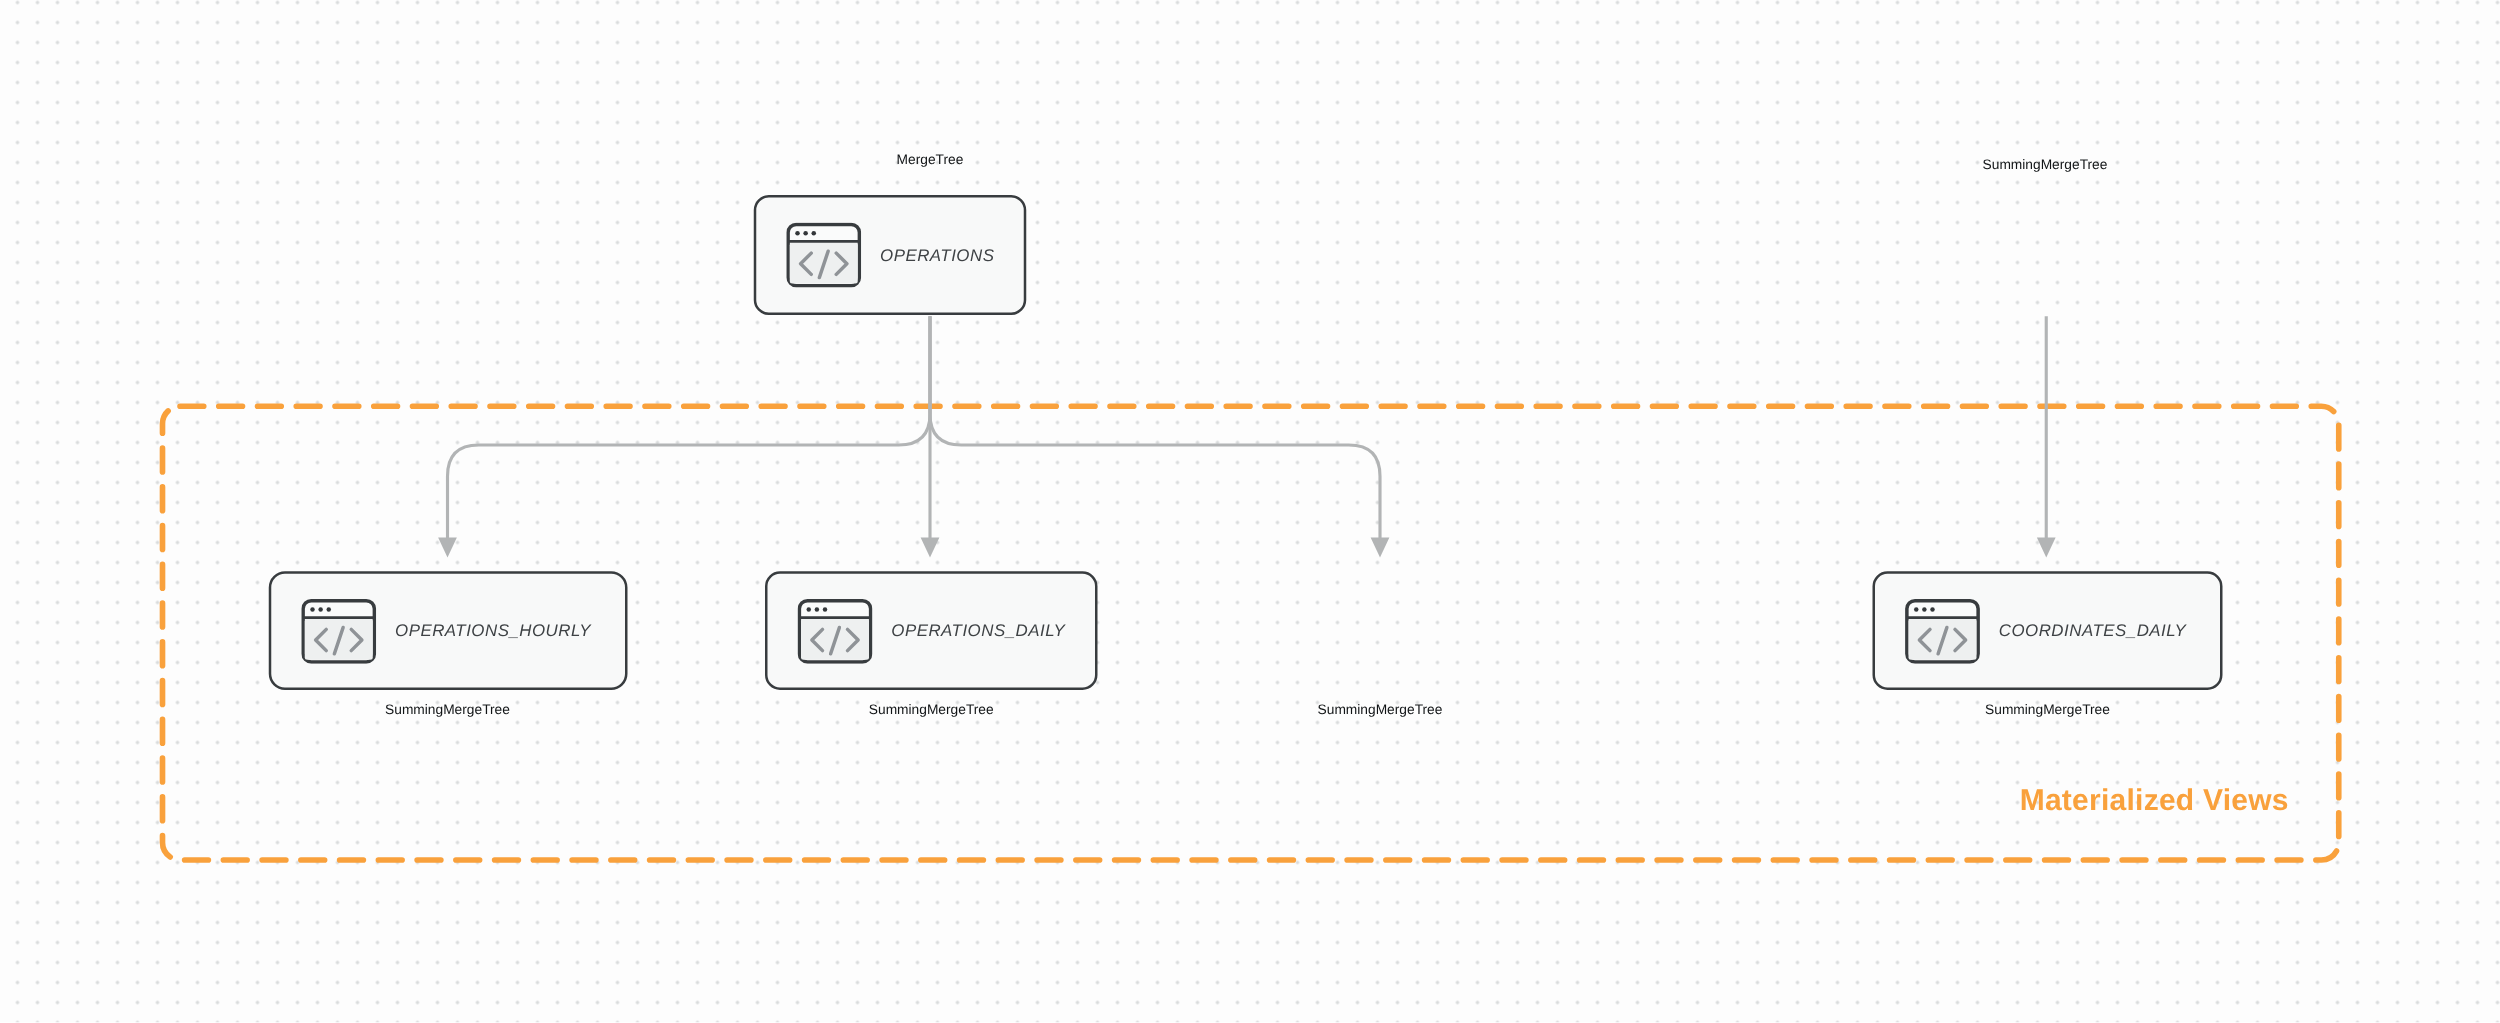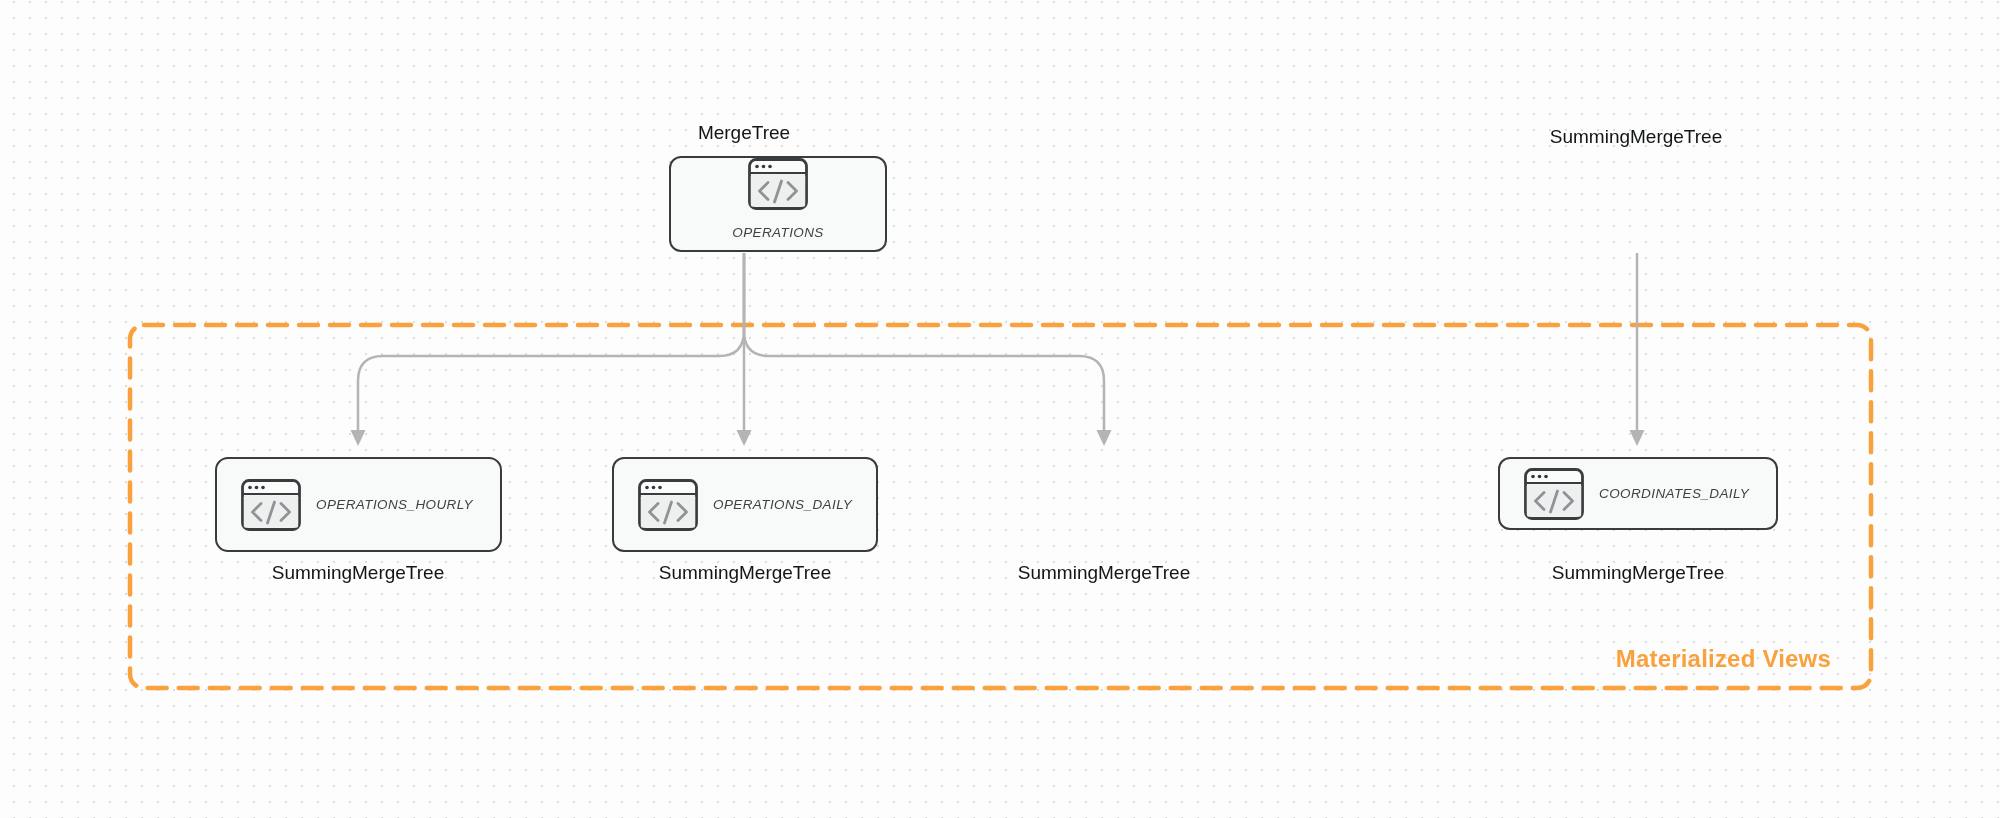--- a/index.html
+++ b/index.html
@@ -47,36 +47,35 @@
     font-style: italic;
     font-size: 13.5px;
     letter-spacing: 0.4px;
     color: #3e4245;
     white-space: nowrap;
   }
   .engine-label {
     position: absolute;
     width: 320px;
     text-align: center;
-    font-size: 19px;
+    font-size: 11px;
     color: #121517;
     white-space: nowrap;
   }
   .group-title {
     position: absolute;
     left: 1431px;
     top: 627px;
     width: 400px;
     text-align: right;
     font-size: 24px;
     font-weight: 600;
     letter-spacing: 0.2px;
     color: #f9a13c;
     white-space: nowrap;
-    margin-top: 18px;
   }
 </style>
 </head>
 <body>
 
 <div class="canvas">
 
   <svg class="edges-layer" width="2000" height="818" viewBox="0 0 2000 818">
 
     <rect x="130" y="325" width="1741" height="363" rx="14" fill="none" stroke="#f9a13c" stroke-width="4.5" stroke-dasharray="19 12" stroke-linecap="round"></rect>
@@ -101,21 +100,21 @@
       <polygon points="358,446 350.5,430 365.5,430"></polygon>
       <polygon points="744,446 736.5,430 751.5,430"></polygon>
       <polygon points="1104,446 1096.5,430 1111.5,430"></polygon>
       <polygon points="1637,446 1629.5,430 1644.5,430"></polygon>
     </g>
   </svg>
 
   <div class="engine-label" style="left:584px; top:122px;">MergeTree</div>
   <div class="engine-label" style="left:1476px; top:126px;">SummingMergeTree</div>
 
-  <div class="node" style="left:669px; top:156px; width:218px;flex-direction:column;">
+  <div class="node" style="left:603px; top:156px; width:218px;">
     <span class="node-icon">
       <svg width="60" height="52" viewBox="0 0 60 52">
         <path d="M1.5 8 a6.5 6.5 0 0 1 6.5-6.5 h44 a6.5 6.5 0 0 1 6.5 6.5 v7 h-57 z" fill="#fafbfb"></path>
         <rect x="1.5" y="1.5" width="57" height="49" rx="6.5" fill="none" stroke="#383c3f" stroke-width="2.8"></rect>
         <path d="M1.5 15 H58.5" fill="#eef0f0"></path>
         <rect x="2.8" y="16.2" width="54.4" height="32.6" rx="2" fill="#eef0f0"></rect>
         <line x1="1.5" y1="15" x2="58.5" y2="15" stroke="#383c3f" stroke-width="2.2"></line>
         <circle cx="9" cy="8.5" r="1.8" fill="#33373a"></circle>
         <circle cx="15.5" cy="8.5" r="1.8" fill="#33373a"></circle>
         <circle cx="22" cy="8.5" r="1.8" fill="#33373a"></circle>
@@ -152,21 +151,21 @@
         <circle cx="9" cy="8.5" r="1.8" fill="#33373a"></circle>
         <circle cx="15.5" cy="8.5" r="1.8" fill="#33373a"></circle>
         <circle cx="22" cy="8.5" r="1.8" fill="#33373a"></circle>
         <path d="M20 24.5 l-8.5 8.5 8.5 8.5 M40 24.5 l8.5 8.5 -8.5 8.5 M33.5 23 l-7 21" stroke="#8f9397" stroke-width="2.8" fill="none" stroke-linecap="round" stroke-linejoin="round"></path>
       </svg>
     </span>
     <span class="node-label">OPERATIONS_DAILY</span>
   </div>
 
 
-  <div class="node" style="left:1498px; top:457px; width:280px; height:73px;">
+  <div class="node" style="left:1498px; top:457px; width:280px; height:95px;">
     <span class="node-icon">
       <svg width="60" height="52" viewBox="0 0 60 52">
         <path d="M1.5 8 a6.5 6.5 0 0 1 6.5-6.5 h44 a6.5 6.5 0 0 1 6.5 6.5 v7 h-57 z" fill="#fafbfb"></path>
         <rect x="1.5" y="1.5" width="57" height="49" rx="6.5" fill="none" stroke="#383c3f" stroke-width="2.8"></rect>
         <rect x="2.8" y="16.2" width="54.4" height="32.6" rx="2" fill="#eef0f0"></rect>
         <line x1="1.5" y1="15" x2="58.5" y2="15" stroke="#383c3f" stroke-width="2.2"></line>
         <circle cx="9" cy="8.5" r="1.8" fill="#33373a"></circle>
         <circle cx="15.5" cy="8.5" r="1.8" fill="#33373a"></circle>
         <circle cx="22" cy="8.5" r="1.8" fill="#33373a"></circle>
         <path d="M20 24.5 l-8.5 8.5 8.5 8.5 M40 24.5 l8.5 8.5 -8.5 8.5 M33.5 23 l-7 21" stroke="#8f9397" stroke-width="2.8" fill="none" stroke-linecap="round" stroke-linejoin="round"></path>

